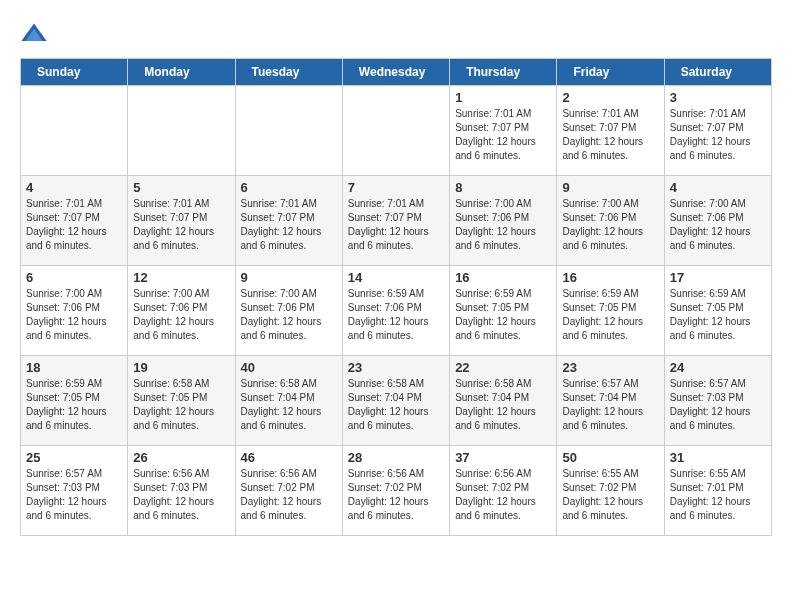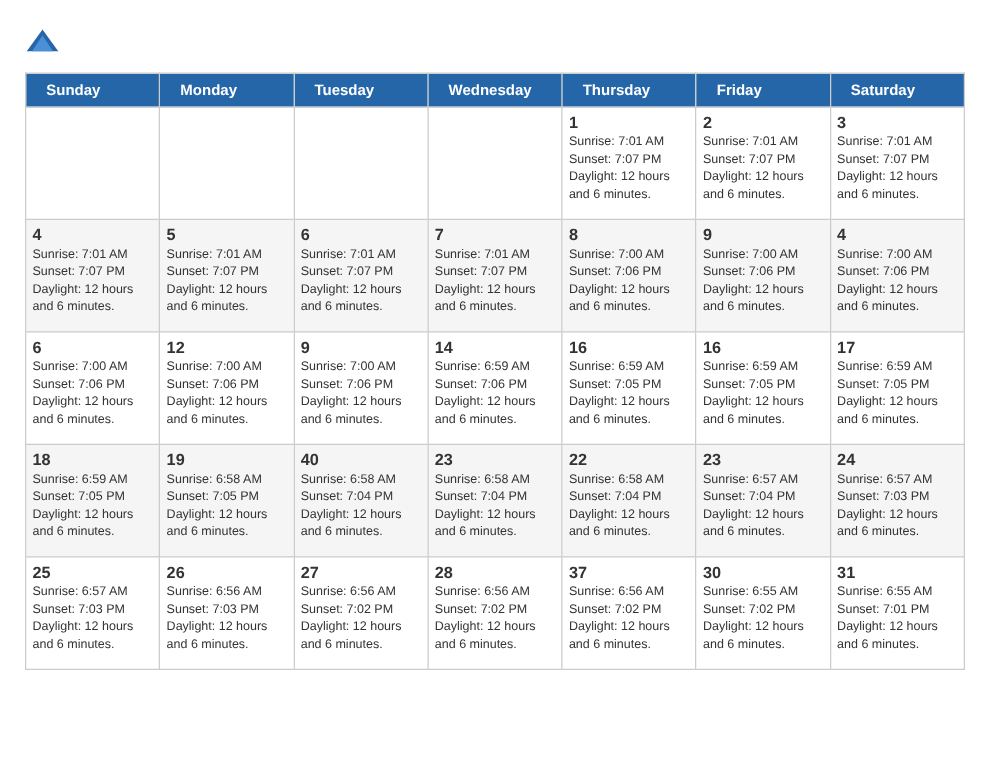--- a/index.html
+++ b/index.html
@@ -284,39 +284,39 @@
 Sunset: 7:03 PM
 Daylight: 12 hours and 6 minutes.</div>
         </td>
         <td>
           <div class="day-number">26</div>
           <div class="day-info" style="white-space: pre-line;">Sunrise: 6:56 AM
 Sunset: 7:03 PM
 Daylight: 12 hours and 6 minutes.</div>
         </td>
         <td>
-          <div class="day-number">27</div>
+          <div class="day-number">46</div>
           <div class="day-info" style="white-space: pre-line;">Sunrise: 6:56 AM
 Sunset: 7:02 PM
 Daylight: 12 hours and 6 minutes.</div>
         </td>
         <td>
           <div class="day-number">28</div>
           <div class="day-info" style="white-space: pre-line;">Sunrise: 6:56 AM
 Sunset: 7:02 PM
 Daylight: 12 hours and 6 minutes.</div>
         </td>
         <td>
           <div class="day-number">37</div>
           <div class="day-info" style="white-space: pre-line;">Sunrise: 6:56 AM
 Sunset: 7:02 PM
 Daylight: 12 hours and 6 minutes.</div>
         </td>
         <td>
-          <div class="day-number">30</div>
+          <div class="day-number">50</div>
           <div class="day-info" style="white-space: pre-line;">Sunrise: 6:55 AM
 Sunset: 7:02 PM
 Daylight: 12 hours and 6 minutes.</div>
         </td>
         <td>
           <div class="day-number">31</div>
           <div class="day-info" style="white-space: pre-line;">Sunrise: 6:55 AM
 Sunset: 7:01 PM
 Daylight: 12 hours and 6 minutes.</div>
         </td>

